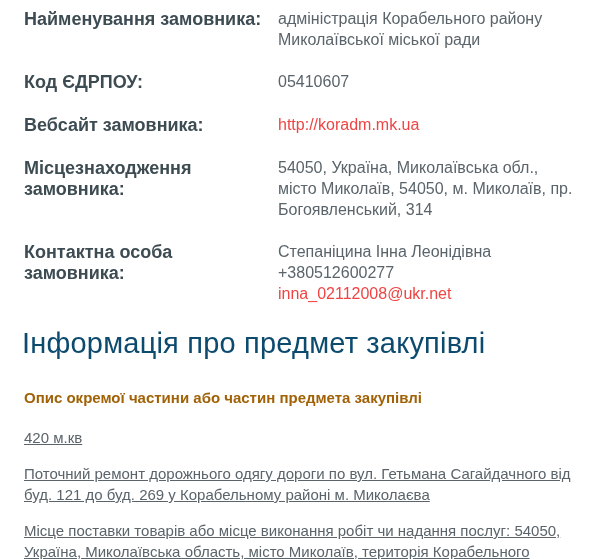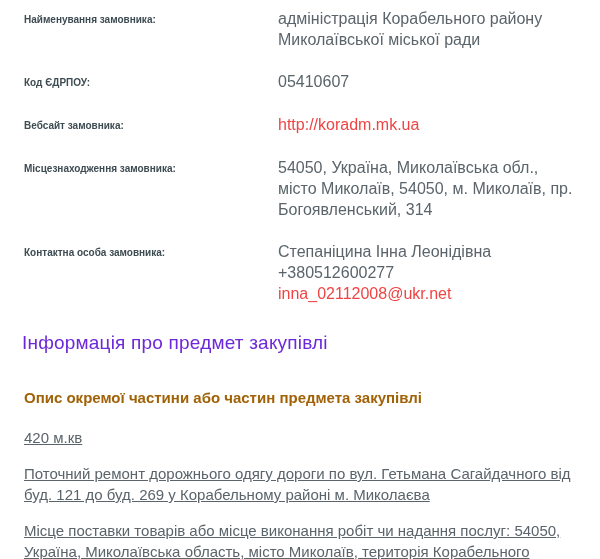--- a/index.html
+++ b/index.html
@@ -16,41 +16,41 @@
   
   .info-table { width: 100%; }
   .info-row {
     display: flex;
     align-items: flex-start;
     margin-bottom: 21px;
   }
   .info-label {
     flex: 0 0 254px;
     width: 254px;
-    font-size: 10px;
+    font-size: 18px;
     font-weight: 700;
     color: #3d4b52;
     line-height: 21px;
     padding-top: 1px;
   }
   .info-value {
     flex: 1 1 auto;
     font-size: 16px;
     color: #5a646a;
     line-height: 21px;
   }
   .info-value a, a.link {
     color: #ef4444;
     text-decoration: none;
   }
   
   .section-heading {
-    font-size: 19px;
+    font-size: 29px;
     font-weight: 300;
-    color: #6d28d9;
+    color: #0c4a6e;
     letter-spacing: 0.2px;
     margin: 22px 0 27px -2px;
     line-height: 34px;
   }
   .sub-heading {
     font-size: 15px;
     font-weight: 700;
     color: #a16207;
     line-height: 21px;
     margin-bottom: 19px;

